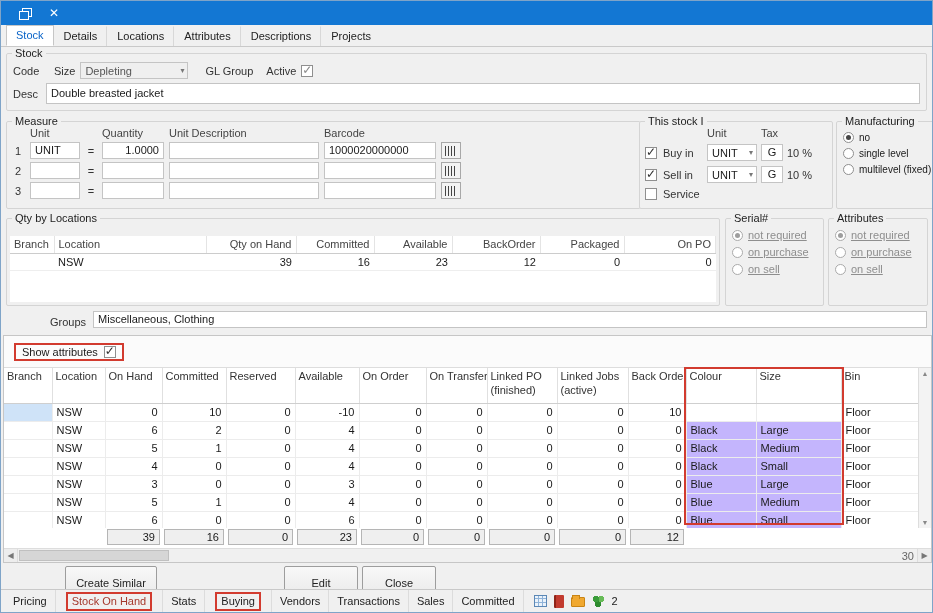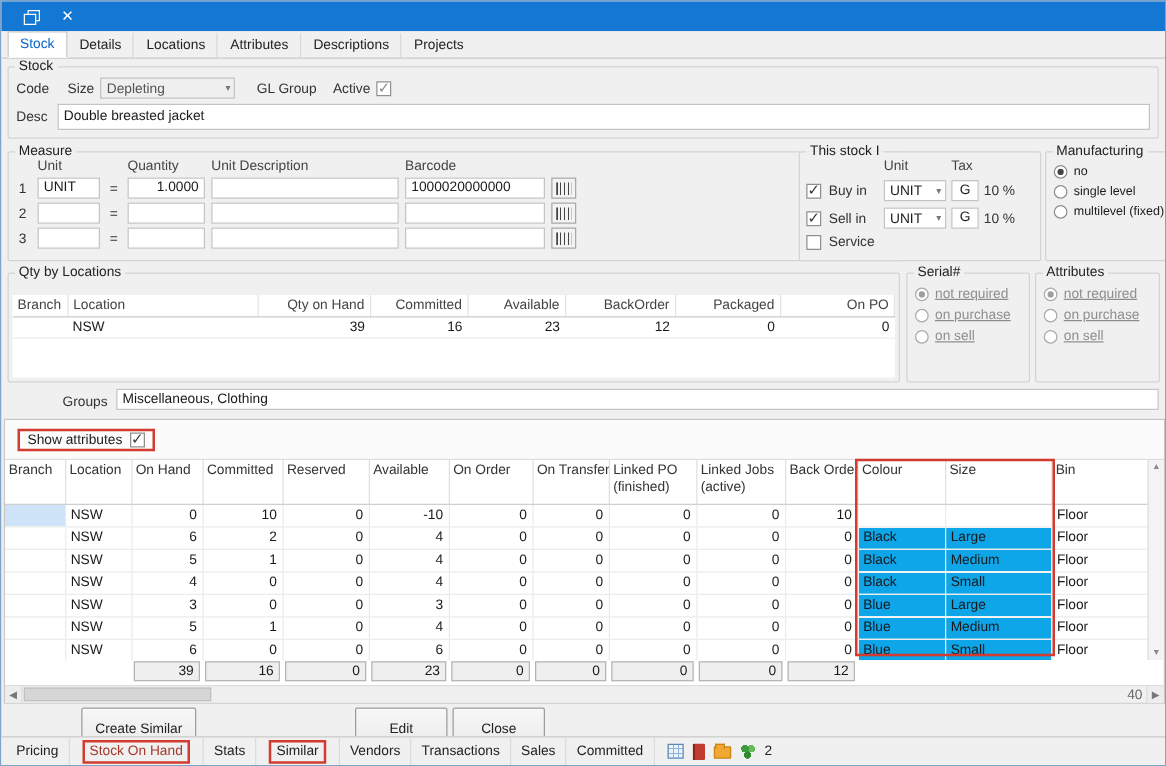--- a/index.html
+++ b/index.html
@@ -96,21 +96,21 @@
               padding: 1px 6px; color: #1a1a1a; margin-right: 22px; background: #fcfcfc; }
   .grid-viewport { position: absolute; left: 0; top: 32px; width: 916px; height: 160px; overflow: hidden; }
   table.grid { border-collapse: collapse; table-layout: fixed; width: 916px; font-size: 11px; }
   table.grid th { font-weight: normal; color: #333; height: 35px; vertical-align: top; text-align: left;
                   padding: 2px 3px; background: #fff; border-right: 1px solid #e0e0e0;
                   border-bottom: 1px solid #cfcfcf; line-height: 1.25; white-space: nowrap; overflow: hidden; }
   table.grid th.wrap { white-space: normal; }
   table.grid td { height: 18px; padding: 0 4px; border-right: 1px solid #ececec;
                   border-bottom: 1px solid #ececec; overflow: hidden; white-space: nowrap; }
   .c-r { text-align: right; }
-  .attr-cell.hl { background: #0ea5e9; }
+  .attr-cell.hl { background: #c4b5fd; }
   table.grid tbody tr:first-child td:first-child { background: #cfe3f8; }
   .ann-cols { position: absolute; left: 680px; top: 31px; width: 160px; height: 158px;
               border: 2px solid #d23b2f; pointer-events: none; z-index: 5; }
   .vscroll { position: absolute; right: 0; top: 32px; width: 13px; height: 160px; background: #f3f3f3;
              border-left: 1px solid #ddd; display: flex; flex-direction: column;
              justify-content: space-between; align-items: center; color: #888; font-size: 7px; padding: 2px 0; }
   .totalsrow { position: absolute; left: 0; top: 192px; width: 916px; height: 20px; }
   .totalsrow table { border-collapse: collapse; table-layout: fixed; width: 916px; }
   .totalsrow td { padding: 1px 2px; }
   .totbox { display: block; border: 1px solid #b5b5b5; background: #efefef; text-align: right;
@@ -596,40 +596,40 @@
               <td></td>
               <td></td>
         </tr>
       </tbody>
         </table>
     </div>
 
     <div class="hscroll">
       <span class="harrow">◀</span>
       <span class="hthumb"></span>
-      <span class="counter">40</span>
+      <span class="counter">30</span>
       <span class="harrow right">▶</span>
     </div>
   </div>
 
   <div class="btn" id="btn-create">Create Similar</div>
   <div class="btn" id="btn-edit">Edit</div>
   <div class="btn" id="btn-close">Close</div>
 
   <div class="footer">
     <span class="ftab">Pricing</span>
     <span class="ftab">
         <span class="redbox rtext">
           <span>Stock On Hand</span>
         </span>
       </span>
     <span class="ftab">Stats</span>
     <span class="ftab">
         <span class="redbox">
-          <span>Similar</span>
+          <span>Buying</span>
         </span>
       </span>
     <span class="ftab">Vendors</span>
     <span class="ftab">Transactions</span>
     <span class="ftab">Sales</span>
     <span class="ftab">Committed</span>
     <span class="ficons">
       <span class="ic-table"></span>
       <span class="ic-red"></span>
       <span class="ic-folder"></span>

